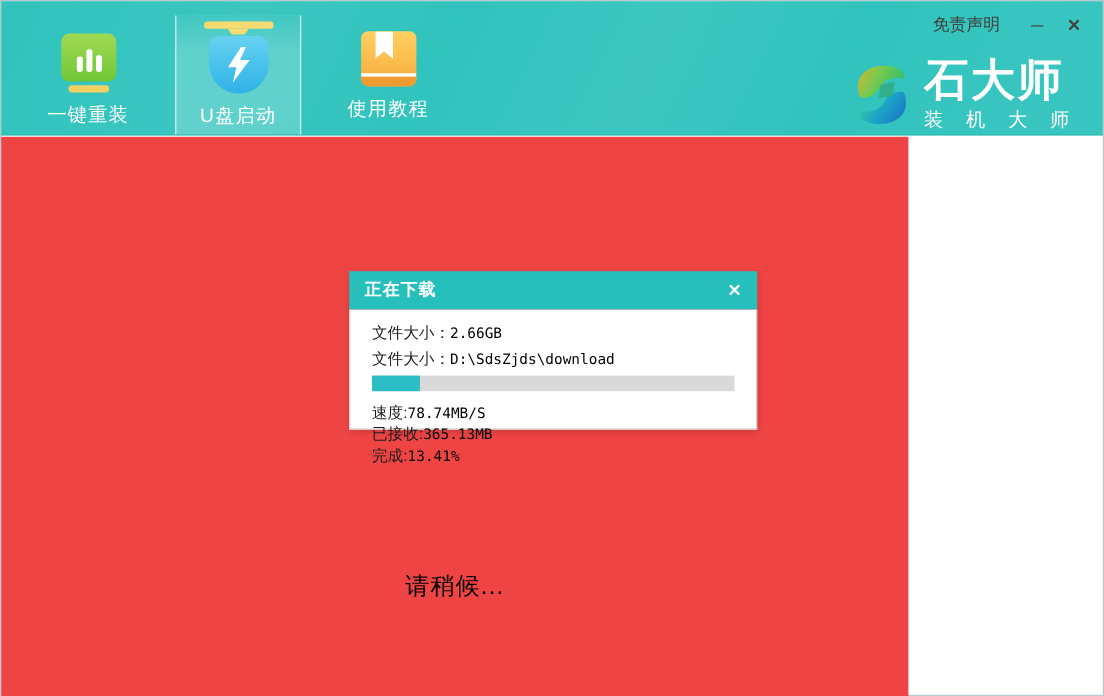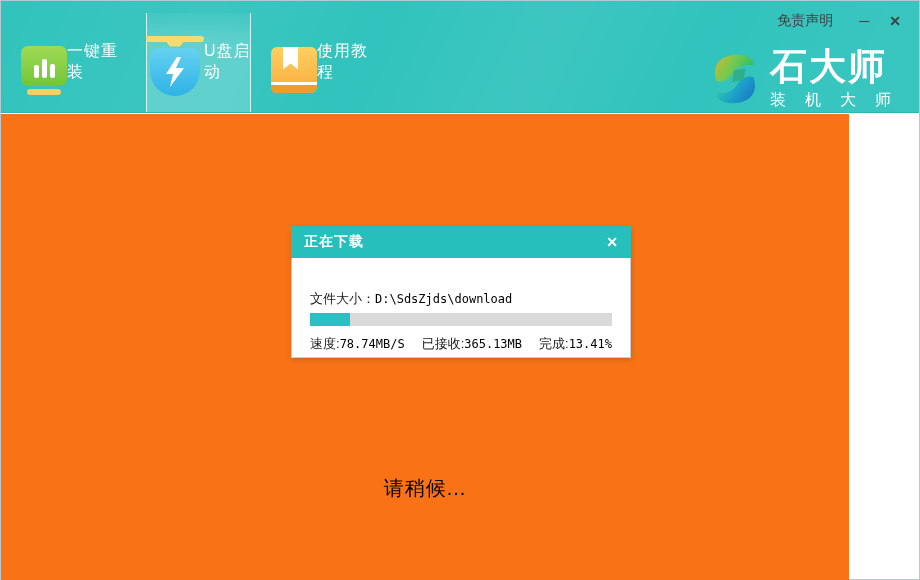--- a/index.html
+++ b/index.html
@@ -20,21 +20,21 @@
   }
   .header-sheen {
     position:absolute; inset:0; pointer-events:none;
     background:linear-gradient(115deg,
       rgba(255,255,255,0.00) 0%, rgba(255,255,255,0.05) 22%,
       rgba(255,255,255,0.00) 40%, rgba(255,255,255,0.06) 58%,
       rgba(255,255,255,0.00) 75%, rgba(255,255,255,0.04) 92%);
   }
   .tab {
     position:absolute; top:0; height:112px; width:105px;
-    display:flex; flex-direction:row; align-items:center;
+    display:flex; flex-direction:column; align-items:center;
     cursor:pointer;
   }
   .tab > * { position:relative; z-index:2; }
   .tab.selected::before {
     content:""; position:absolute; left:0; right:0; top:12px; bottom:0; z-index:1;
     background:linear-gradient(180deg, rgba(255,255,255,0.04) 0%, rgba(255,255,255,0.20) 30%, rgba(255,255,255,0.20) 100%);
     border-left:1px solid rgba(255,255,255,0.75);
     border-right:1px solid rgba(255,255,255,0.75);
   }
   .tab-label { margin-top:9px; color:#ffffff; font-size:16px; letter-spacing:1px; }
@@ -86,21 +86,21 @@
   .btn-close { margin-left:20px; }
 
   
   .logo { position:absolute; top:47px; right:28px; display:flex; align-items:center; }
   .logo-mark { width:52px; height:56px; margin-right:9px; }
   .logo-text { color:#ffffff; }
   .logo-title { font-size:37px; font-weight:bold; line-height:1.05; letter-spacing:2px; }
   .logo-subtitle { font-size:16px; letter-spacing:19px; margin-right:-19px; margin-top:3px; white-space:nowrap; }
 
   
-  .content { position:absolute; left:0; top:113px; width:848px; height:467px; background:#f97316; }
+  .content { position:absolute; left:0; top:113px; width:756px; height:467px; background:#ef4444; }
 
   
   .dialog {
     position:absolute; left:290px; top:112px; width:340px;
     box-shadow:1px 2px 6px rgba(0,0,0,0.15);
   }
   .dialog-header {
     height:32px; background:#26bfbb; display:flex; align-items:center;
     padding:0 13px; color:#ffffff;
   }
@@ -113,21 +113,21 @@
   .d-row { position:absolute; left:18px; right:18px; font-size:13px; color:#1a1a1a; white-space:nowrap; }
   .d-row .d-label { color:#1a1a1a; }
   .d-row .d-value { font-family:"DejaVu Sans Mono", monospace; font-size:12px; color:#000000; }
   .row-filesize { top:11px; }
   .row-path { top:32px; }
   .progress-track {
     position:absolute; left:18px; right:18px; top:55px; height:13px;
     background:#d9d9d9;
   }
   .progress-fill { height:100%; background:#2bbec4; width:0; }
-  .stats-row { top:77px; display:flex; justify-content:space-between; }
+  .stats-row { top:77px; display:flex; justify-content:space-between;flex-direction:column; }
   .stat { font-size:13px; color:#1a1a1a; white-space:nowrap; }
   .stat .d-value { font-family:"DejaVu Sans Mono", monospace; font-size:12px; }
 
   .waiting-text {
     position:absolute; left:0; right:0; top:361px; text-align:center;
     font-size:20px; color:#000000; letter-spacing:1px;
   }
 </style>
 </head>
 <body>
@@ -205,20 +205,23 @@
   </div>
 
   <div class="content">
 
     <div class="dialog">
       <div class="dialog-header">
         <span class="dialog-title">正在下载</span>
         <span class="dialog-close">✕</span>
       </div>
       <div class="dialog-body">
+        <div class="d-row row-filesize">
+          <span class="d-label">文件大小：</span><span class="d-value">2.66GB</span>
+        </div>
         <div class="d-row row-path">
           <span class="d-label">文件大小：</span><span class="d-value">D:\SdsZjds\download</span>
         </div>
         <div class="progress-track">
           <div class="progress-fill" style="width: 13.41%;"></div>
         </div>
         <div class="d-row stats-row">
           <span class="stat"><span>速度:</span><span class="d-value">78.74MB/S</span></span>
           <span class="stat"><span>已接收:</span><span class="d-value">365.13MB</span></span>
           <span class="stat"><span>完成:</span><span class="d-value">13.41%</span></span>

